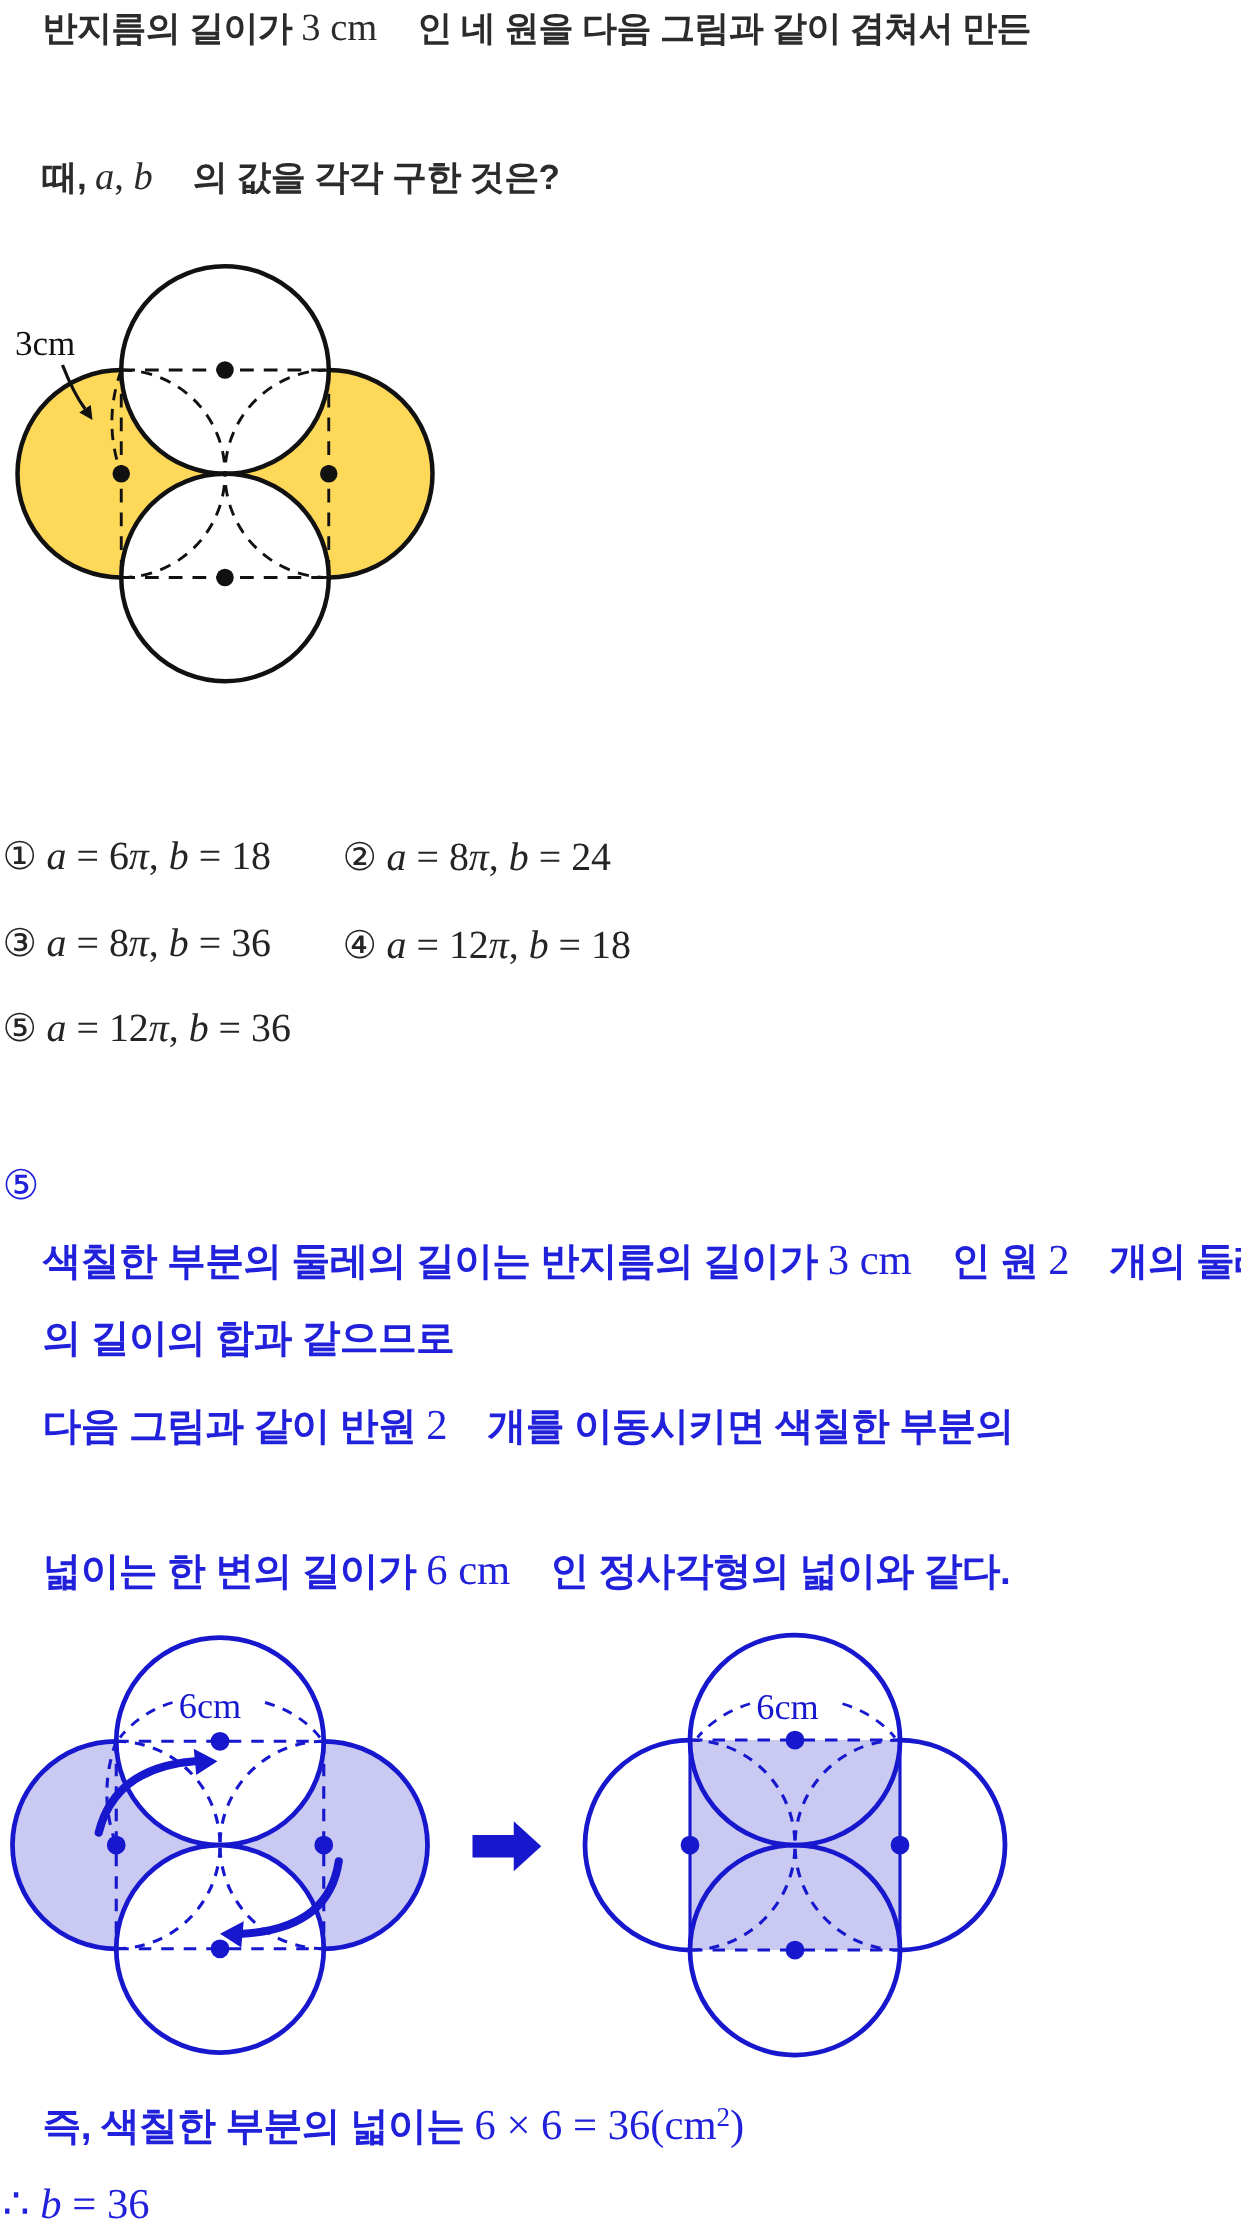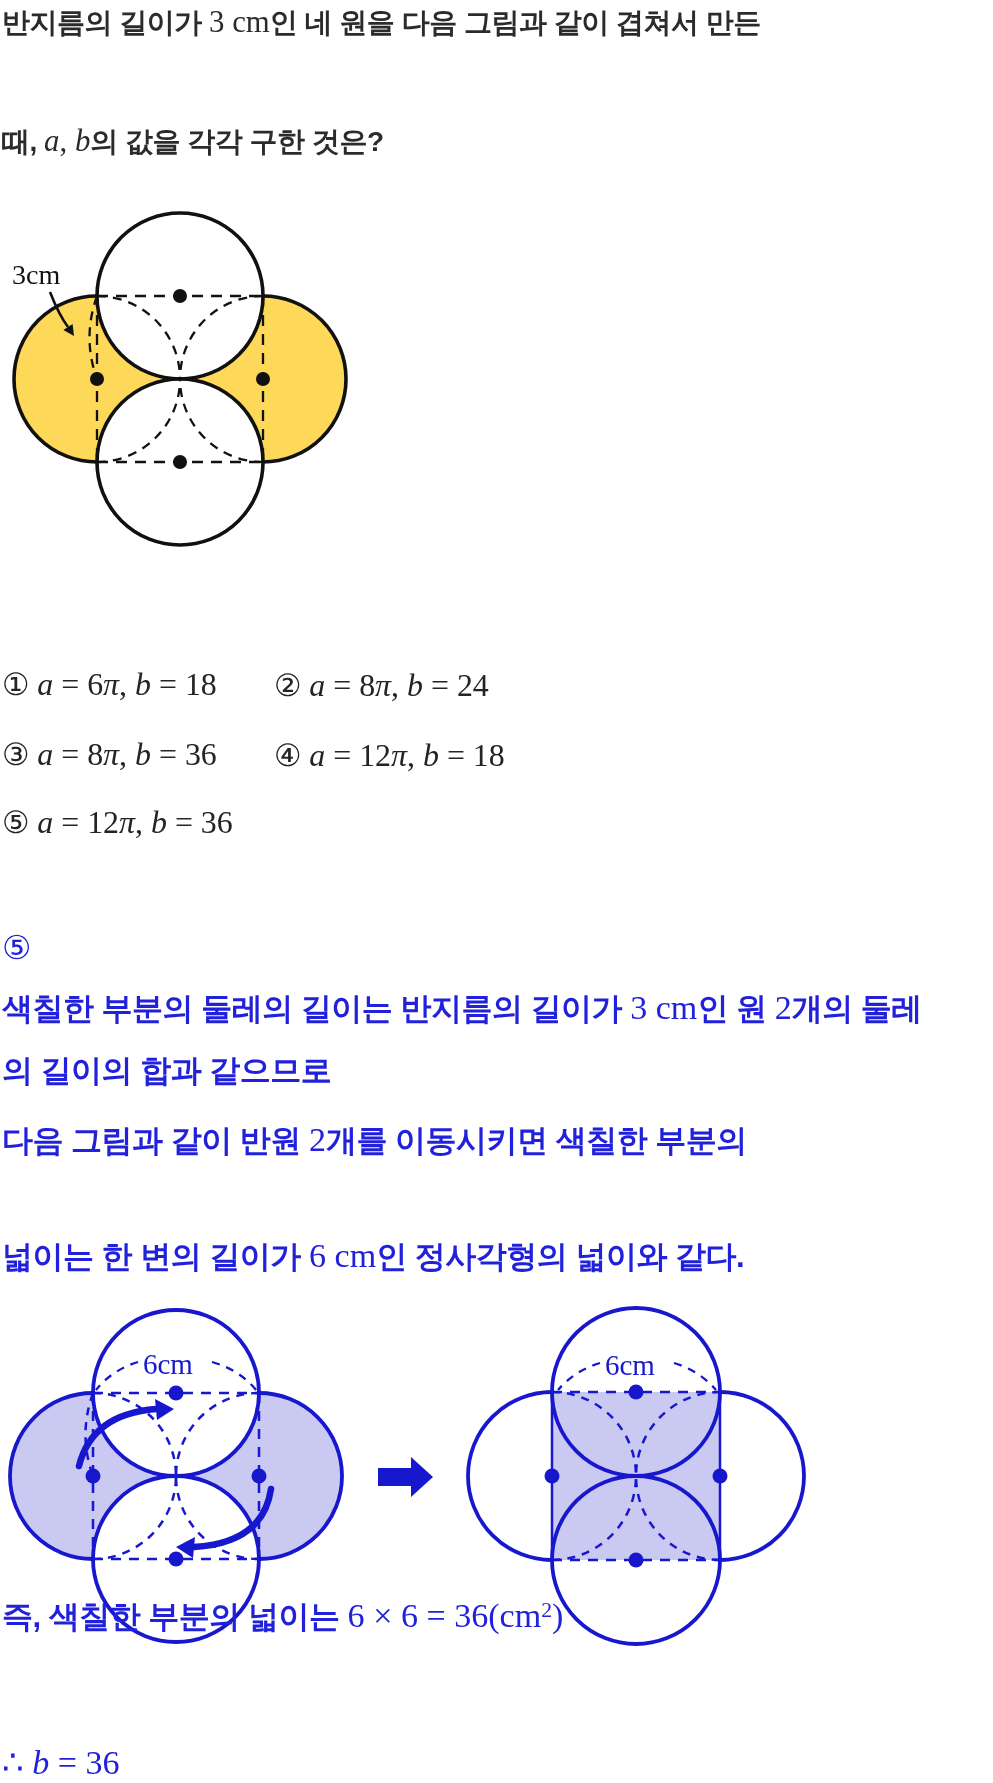--- a/index.html
+++ b/index.html
@@ -7,21 +7,21 @@
         font-family:"Liberation Sans",sans-serif;}
   .line{position:absolute;left:2px;white-space:nowrap;}
   .black{color:#2b2b2b;}
   .blue{color:#2121dc;}
   .problem-line{font-size:28px;}
   .choice-row{font-size:29px;color:#242424;}
   .choice-col2{position:absolute;left:272px;top:1px;}
   .sol-line{font-size:31px;}
   .marker{font-size:31px;}
   .math-right{position:absolute;left:447px;top:0;}
-  .seg-k{font-family:"Liberation Sans",sans-serif;font-weight:700;letter-spacing:-0.5px;}
+  .seg-k{font-family:"Liberation Sans",sans-serif;font-weight:700;letter-spacing:-0.5px;margin-left:32px;}
   .seg-m{font-family:"Liberation Serif",serif;font-style:italic;font-size:1.1em;}
   .seg-r{font-family:"Liberation Serif",serif;font-size:1.1em;}
   .seg-sup{font-family:"Liberation Serif",serif;font-size:0.7em;vertical-align:10px;}
   .seg-c{font-family:"Liberation Serif",serif;font-size:1.06em;}
   svg{position:absolute;display:block;}
   svg text{font-family:"Liberation Serif",serif;}
 </style>
 </head>
 <body>
 
@@ -141,16 +141,16 @@
           <circle cx="720" cy="1476" r="7.5"></circle>
       </g>
       <text x="605" y="1375" font-size="29" fill="#1717ce">6cm</text>
       <g fill="none" stroke="#1717ce" stroke-width="2.3" stroke-dasharray="8 7">
         <path d="M 600 1363 Q 574 1371 558 1390"></path>
         <path d="M 674 1363 Q 700 1371 716 1390"></path>
       </g>
     </g>
   </svg>
 
-  <div class="line sol-line blue" style="top:1596px"><span class="seg-k">즉, 색칠한 부분의 넓이는 </span><span class="seg-r">6 × 6 = 36(cm</span><span class="seg-sup">2</span><span class="seg-r">)</span></div>
+  <div class="line sol-line blue" style="top:1680px"><span class="seg-k">즉, 색칠한 부분의 넓이는 </span><span class="seg-r">6 × 6 = 36(cm</span><span class="seg-sup">2</span><span class="seg-r">)</span></div>
   <div class="line sol-line blue" style="top:1742px"><span class="seg-r">∴ </span><span class="seg-m">b</span><span class="seg-r"> = 36</span></div>
 
 </div>
 
 </body></html>

